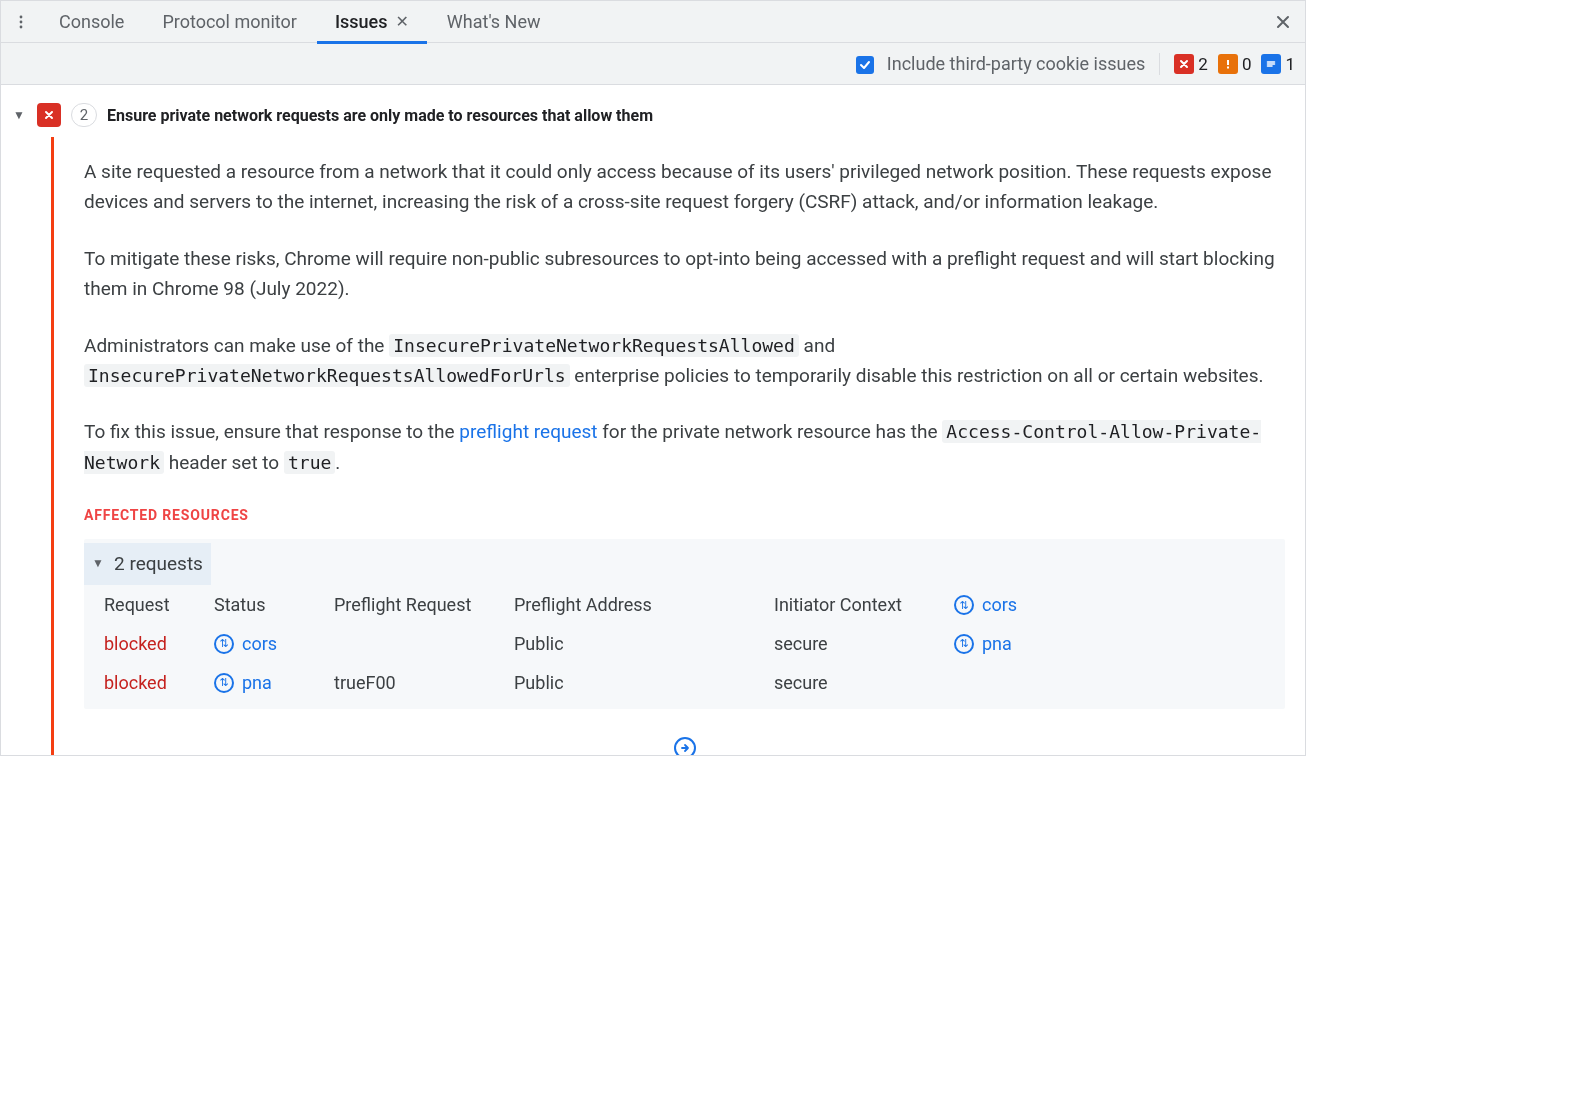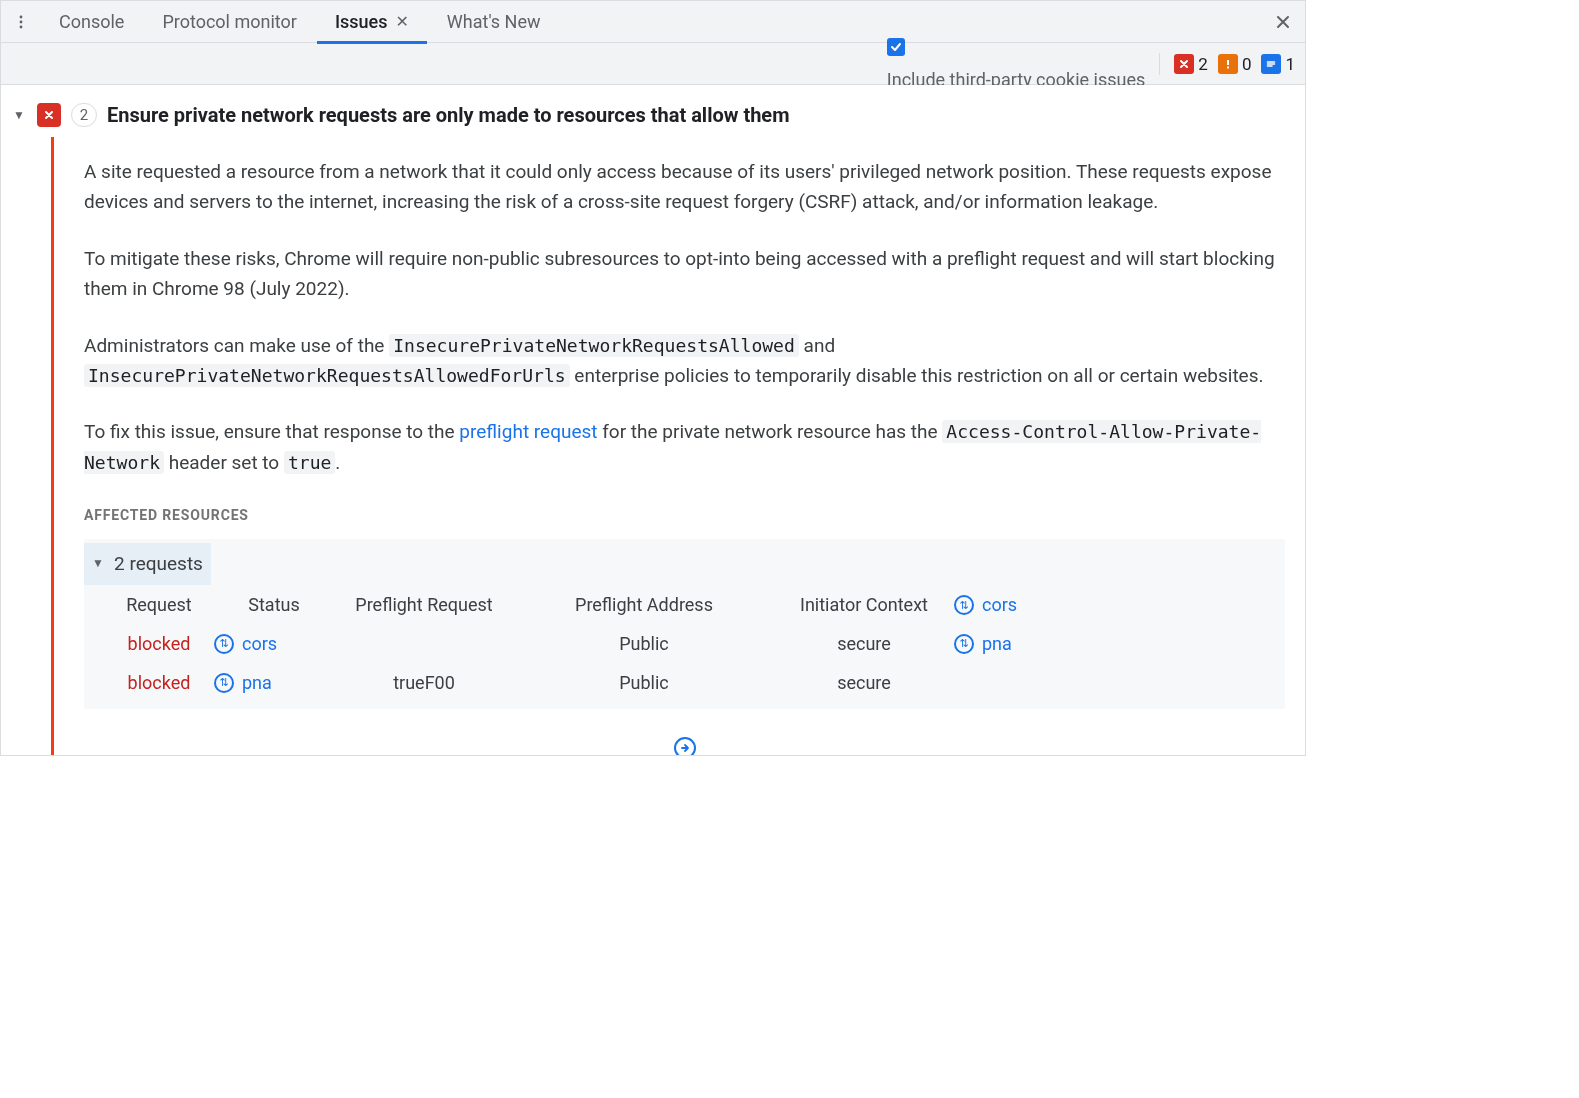--- a/index.html
+++ b/index.html
@@ -89,21 +89,21 @@
   .toolbar {
     display: flex;
     align-items: center;
     justify-content: flex-end;
     height: 42px;
     padding: 0 10px;
     border-bottom: 1px solid var(--border);
     background: var(--toolbar-bg);
     gap: 14px;
   }
-  .chk-wrap { display:flex; align-items:flex-start; gap:13px; color: var(--text-secondary); cursor:pointer;flex-direction:column;}
+  .chk-wrap { display:flex; align-items:flex-end; gap:13px; color: var(--text-secondary); cursor:pointer;}
   .chk {
     width: 18px; height: 18px; border-radius: 3px;
     background: #1a73e8; display:flex; align-items:center; justify-content:center;
   }
   .divider-v { width:1px; height:22px; background: var(--border); }
   .counts { display:flex; align-items:center; gap:10px; }
   .count-pill { display:flex; align-items:center; gap:4px; font-size:17px;}
   .count-pill .ic { width:20px; height:20px; border-radius:3px; display:flex;align-items:center;justify-content:center; }
   .ic-error { background: var(--error); }
   .ic-warn  { background: var(--warn); }
@@ -135,21 +135,21 @@
     display:flex;align-items:center;justify-content:center;flex:none;
   }
   .count-chip {
     min-width:26px;height:24px;border-radius:12px;
     border:1px solid var(--border);
     background:#fff;
     color:var(--text-secondary);
     display:flex;align-items:center;justify-content:center;
     font-size:15px; padding:0 6px;
   }
-  .issue-title { font-weight:700; font-size:20px; }
+  .issue-title { font-weight:700; font-size:16px; }
 
   .issue-body {
     margin-left: 40px;
     border-left: 3px solid var(--error-red-bar);
     padding: 20px 10px 16px 30px;
     margin-top: 10px;
     font-size: 19px;
     line-height: 1.6;
     color: #3c4043;
   }
@@ -161,21 +161,21 @@
     border-radius: 3px;
     padding: 1px 4px;
     font-size: 0.95em;
     color:#202124;
   }
 
   .section-label {
     font-size: 14px;
     letter-spacing: 0.06em;
     font-weight:700;
-    color:#737373;
+    color:#ef4444;
     margin: 8px 0 12px 0;
   }
 
   .resources-box {
     background: var(--resources-bg);
     border-radius: 2px;
     padding: 4px 0 12px 0;
   }
   .requests-toggle {
     display:flex;align-items:center;gap:8px;
@@ -186,21 +186,20 @@
     cursor:pointer;
   }
   .req-table {
     padding: 6px 0 0 20px;
     display:grid;
     grid-template-columns: 110px 120px 180px 260px 180px 180px;
     row-gap: 10px;
     column-gap: 0;
     font-size:18px;
     align-items:center;
-    text-align:center;
   }
   .th { color:#3c4043; font-weight:400; }
   .req-link { display:flex; align-items:center; gap:8px; color: var(--link); text-decoration:none; cursor:pointer;}
   .blocked { color: var(--blocked); }
   .net-icon {
     width:20px;height:20px;border-radius:50%;
     border:2px solid var(--link);
     display:flex;align-items:center;justify-content:center;
     font-size:11px;color:var(--link);flex:none;
   }

